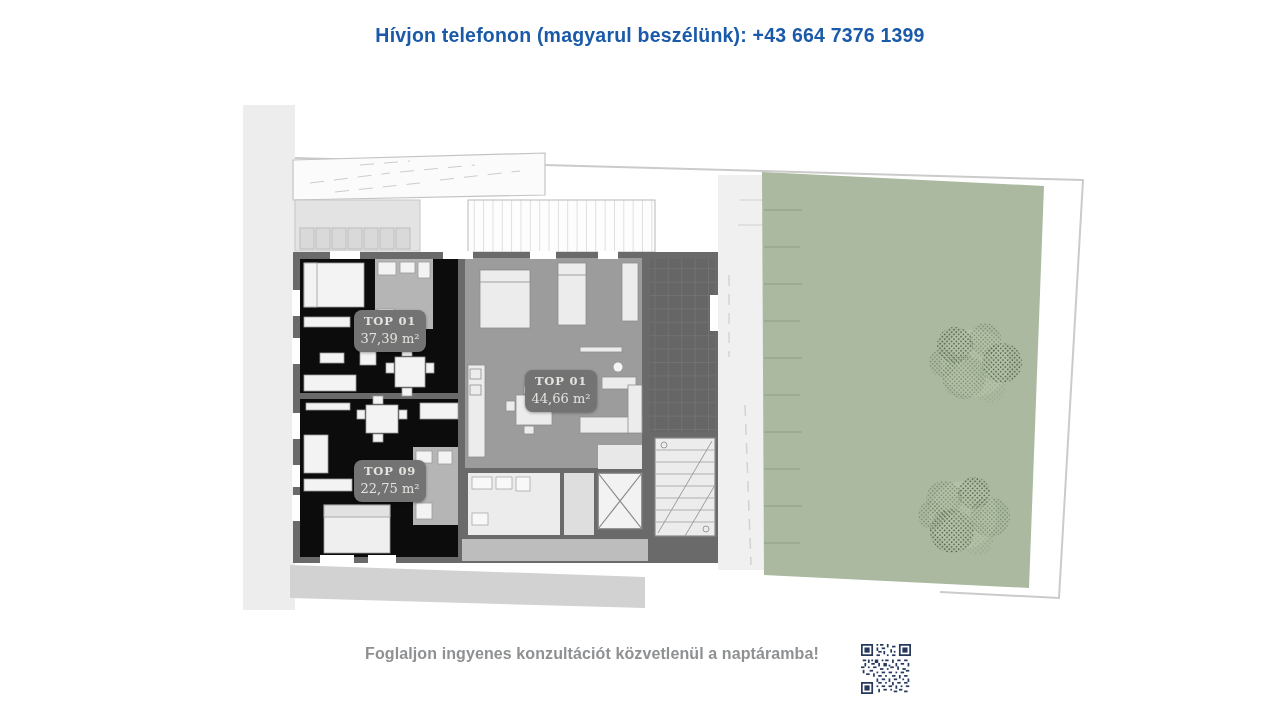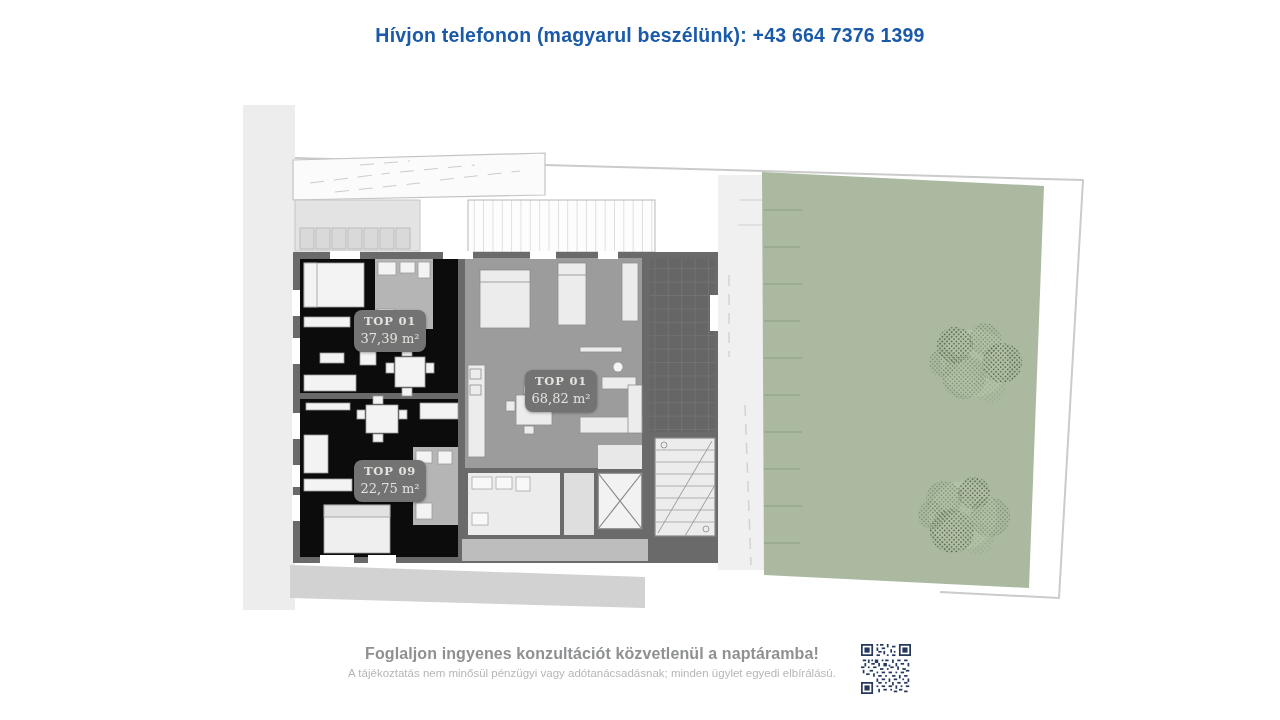--- a/index.html
+++ b/index.html
@@ -237,26 +237,25 @@
 <div class="unit-badge" id="badge-top01">
   <div class="uid">TOP 01</div>
   <div class="uarea">37,39 m²</div>
 </div>
 <div class="unit-badge" id="badge-top02">
   <div class="uid">TOP 09</div>
   <div class="uarea">22,75 m²</div>
 </div>
 <div class="unit-badge" id="badge-top03">
   <div class="uid">TOP 01</div>
-  <div class="uarea">68,82 m²</div>
+  <div class="uarea">44,66 m²</div>
 </div>
 
 <div id="footer-text">
   <div id="footer-cta">Foglaljon ingyenes konzultációt közvetlenül a naptáramba!</div>
-  <div id="footer-disclaimer">A tájékoztatás nem minősül pénzügyi vagy adótanácsadásnak; minden ügylet egyedi elbírálású.</div>
 </div>
 
 <svg id="qr" viewBox="0 0 29 29" xmlns="http://www.w3.org/2000/svg">
   <g fill="#26395d">
     <path d="M0,0h7v7h-7z M1,1v5h5v-5z" fill-rule="evenodd"></path>
     <rect x="2" y="2" width="3" height="3"></rect>
     <path d="M22,0h7v7h-7z M23,1v5h5v-5z" fill-rule="evenodd"></path>
     <rect x="24" y="2" width="3" height="3"></rect>
     <path d="M0,22h7v7h-7z M1,23v5h5v-5z" fill-rule="evenodd"></path>
     <rect x="2" y="24" width="3" height="3"></rect>

